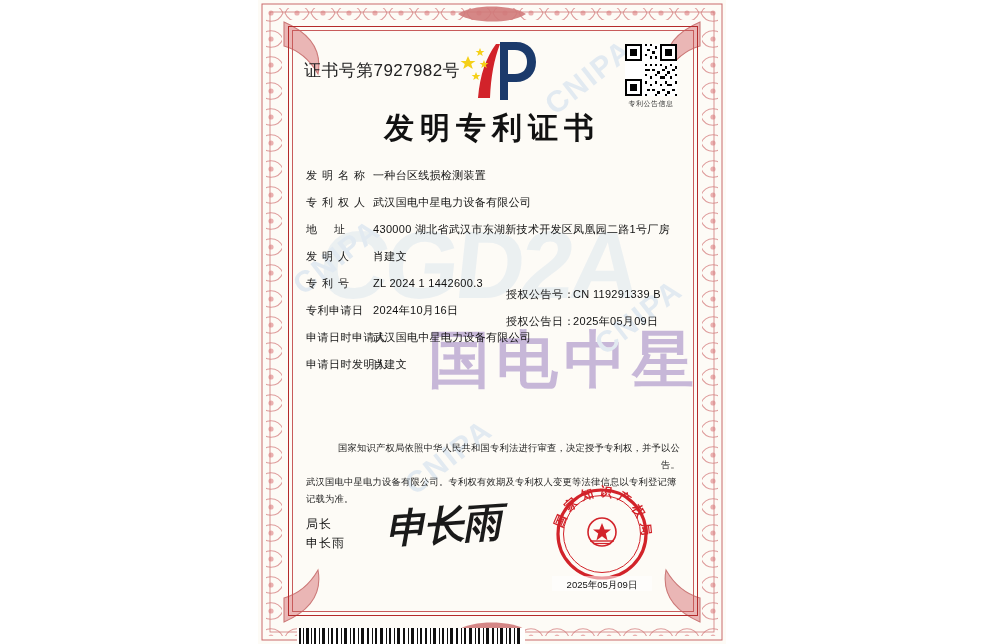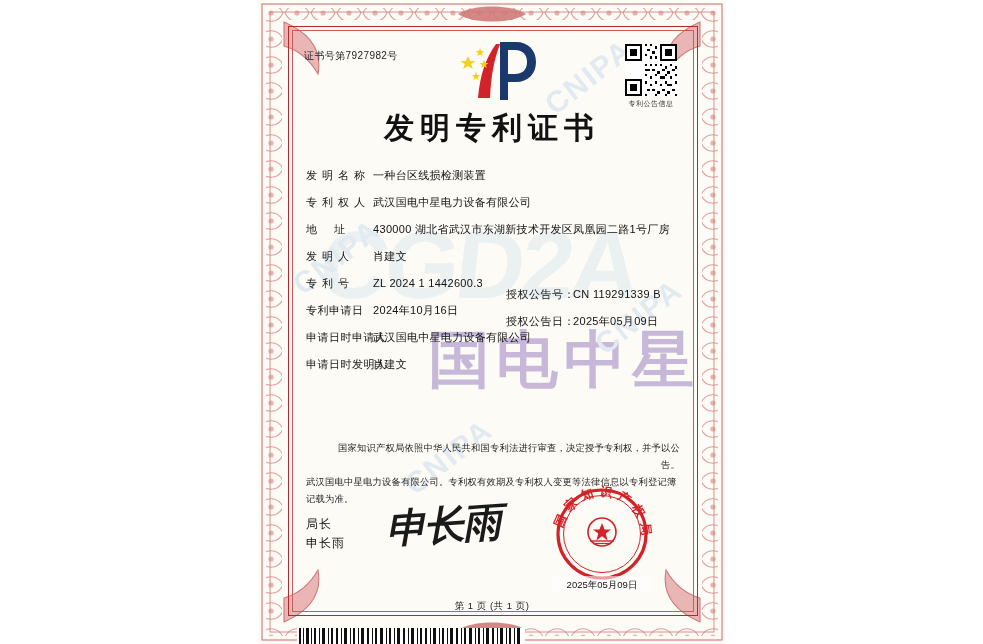--- a/index.html
+++ b/index.html
@@ -83,22 +83,22 @@
   }
   .wm-diag {
     color: #e2eaf1;
     font-size: 30px;
     letter-spacing: 2px;
   }
 
   
   .cert-no {
     position: absolute;
-    left: 46px; top: 49px;
-    font-size: 10px;
+    left: 46px; top: 59px;
+    font-size: 17px;
     color: #222;
     letter-spacing: 0.4px;
   }
 
   .logo {
     position: absolute;
     left: 198px; top: 40px;
     width: 86px; height: 62px;
   }
 
@@ -429,21 +429,20 @@
         <path id="arcTop" d="M 16,56 A 40,40 0 0 1 96,56"></path>
       </defs>
       <text font-family="DejaVu Serif, Liberation Serif, serif" font-size="12.5" fill="#d2232a" font-weight="bold" letter-spacing="5">
         <textPath href="#arcTop" startOffset="6%">国家知识产权局</textPath>
       </text>
 
       <rect x="6" y="96" width="100" height="15" fill="#ffffff" opacity="0.55"></rect>
       <text x="56" y="107.5" text-anchor="middle" font-family="Liberation Sans, sans-serif" font-size="9.5" fill="#111">2025年05月09日</text>
     </svg>
 
-    <div class="page-foot">第 1 页 (共 1 页)</div>
 
   </div>
 
   <svg class="barcode" viewBox="0 0 228 16" xmlns="http://www.w3.org/2000/svg" shape-rendering="crispEdges">
     <rect width="228" height="16" fill="#ffffff"></rect>
     <g fill="#111111">
       <rect x="2" y="0" width="2" height="16"></rect>
         <rect x="6" y="0" width="1" height="16"></rect>
       <rect x="9" y="0" width="3" height="16"></rect>
         <rect x="14" y="0" width="1" height="16"></rect>

